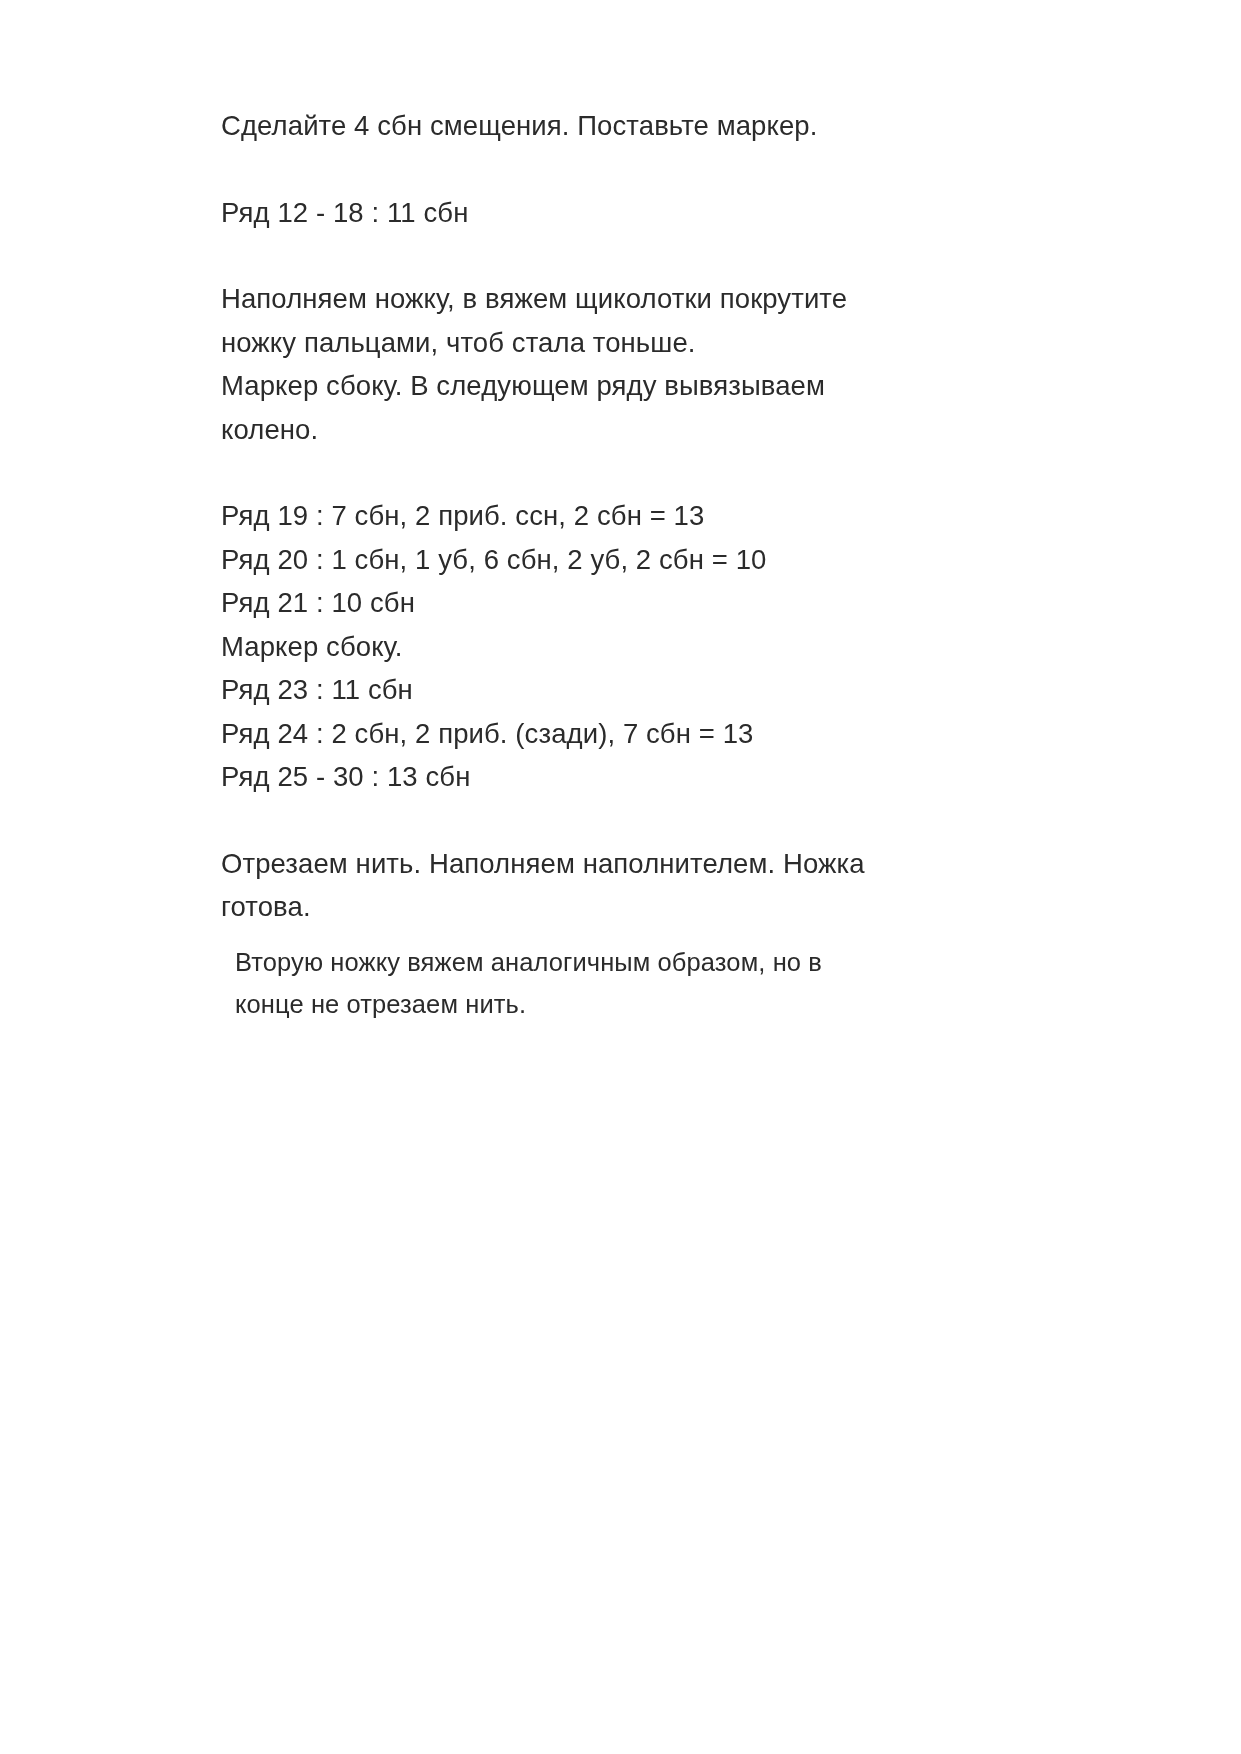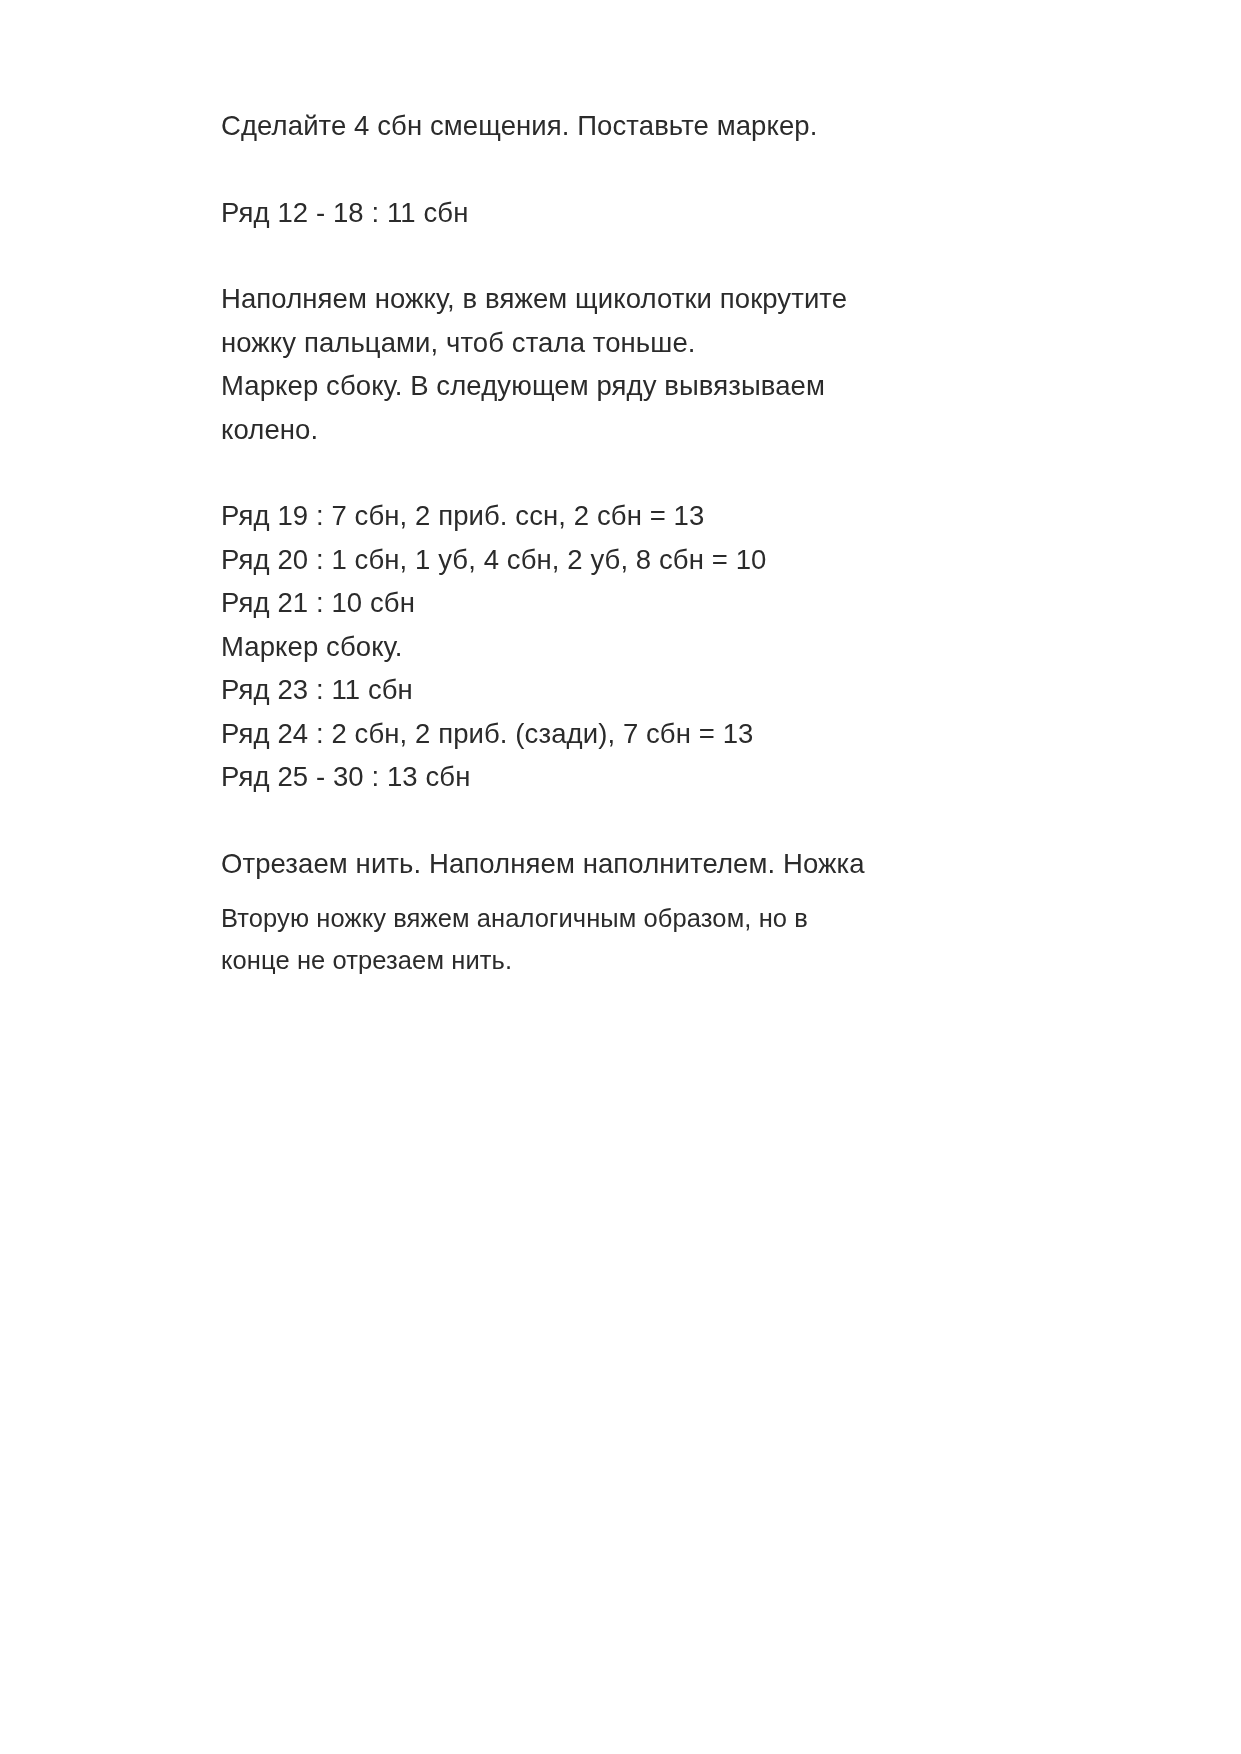--- a/index.html
+++ b/index.html
@@ -44,20 +44,21 @@
     color: #2b2b2b;
     white-space: pre-wrap;
     word-break: normal;
   }
 
   
   .gap-lg { height: 43px; }
 
   
   .note {
+    margin-left: 14px;
     margin-top: 12px;
   }
   .note .line {
     font-size: 25.5px;
     line-height: 42px;
   }
 </style>
 </head>
 <body>
 
@@ -80,32 +81,33 @@
       <div class="line">Наполняем ножку, в вяжем щиколотки покрутите</div>
       <div class="line">ножку пальцами, чтоб стала тоньше.</div>
       <div class="line">Маркер сбоку. В следующем ряду вывязываем</div>
       <div class="line">колено.</div>
     </div>
 
     <div class="gap-lg"></div>
 
     <div class="block">
       <div class="line">Ряд 19 : 7 сбн, 2 приб. ссн, 2 сбн = 13</div>
-      <div class="line">Ряд 20 : 1 сбн, 1 уб, 4 сбн, 2 уб, 8 сбн = 10</div>
+      <div class="line">Ряд 20 : 1 сбн, 1 уб, 6 сбн, 2 уб, 2 сбн = 10</div>
       <div class="line">Ряд 21 : 10 сбн</div>
       <div class="line">Маркер сбоку.</div>
       <div class="line">Ряд 23 : 11 сбн</div>
       <div class="line">Ряд 24 : 2 сбн, 2 приб. (сзади), 7 сбн = 13</div>
       <div class="line">Ряд 25 - 30 : 13 сбн</div>
     </div>
 
     <div class="gap-lg"></div>
 
     <div class="block">
       <div class="line">Отрезаем нить. Наполняем наполнителем. Ножка</div>
+      <div class="line">готова.</div>
     </div>
 
     <div class="block note">
       <div class="line">Вторую ножку вяжем аналогичным образом, но в</div>
       <div class="line">конце не отрезаем нить.</div>
     </div>
 
   </div>
 </div>
 

